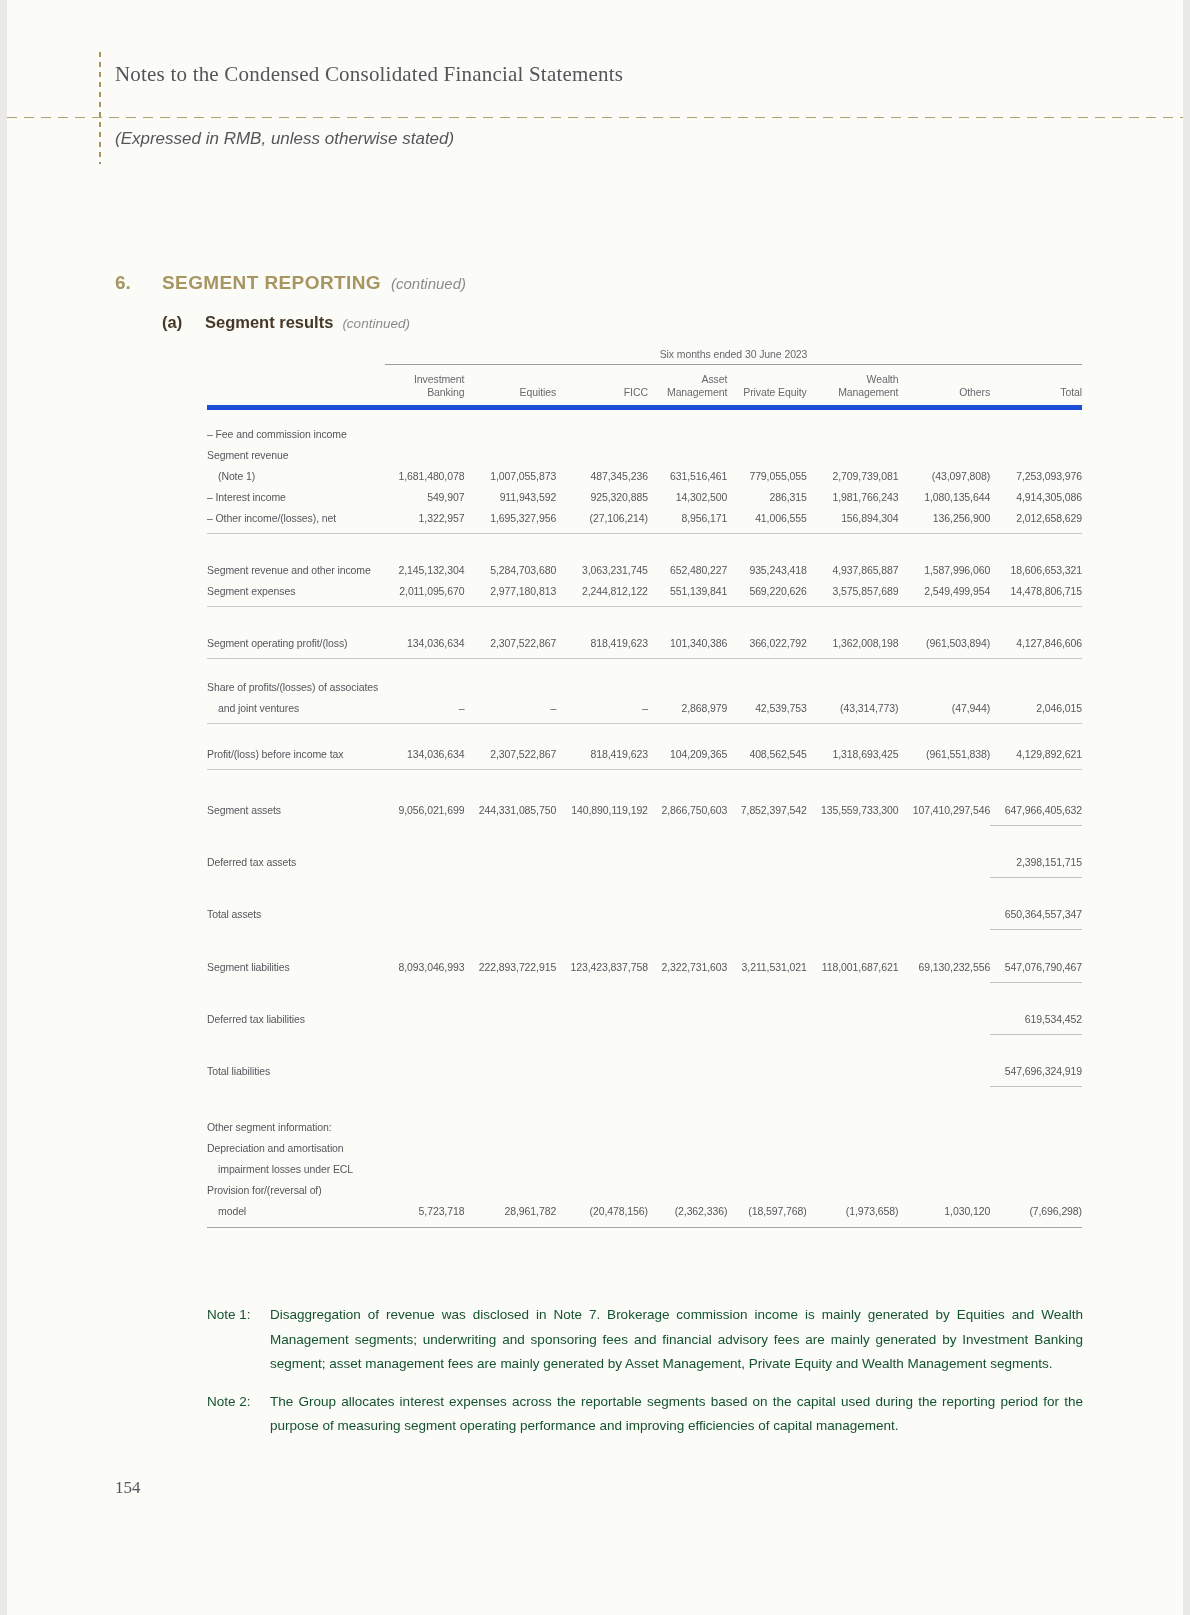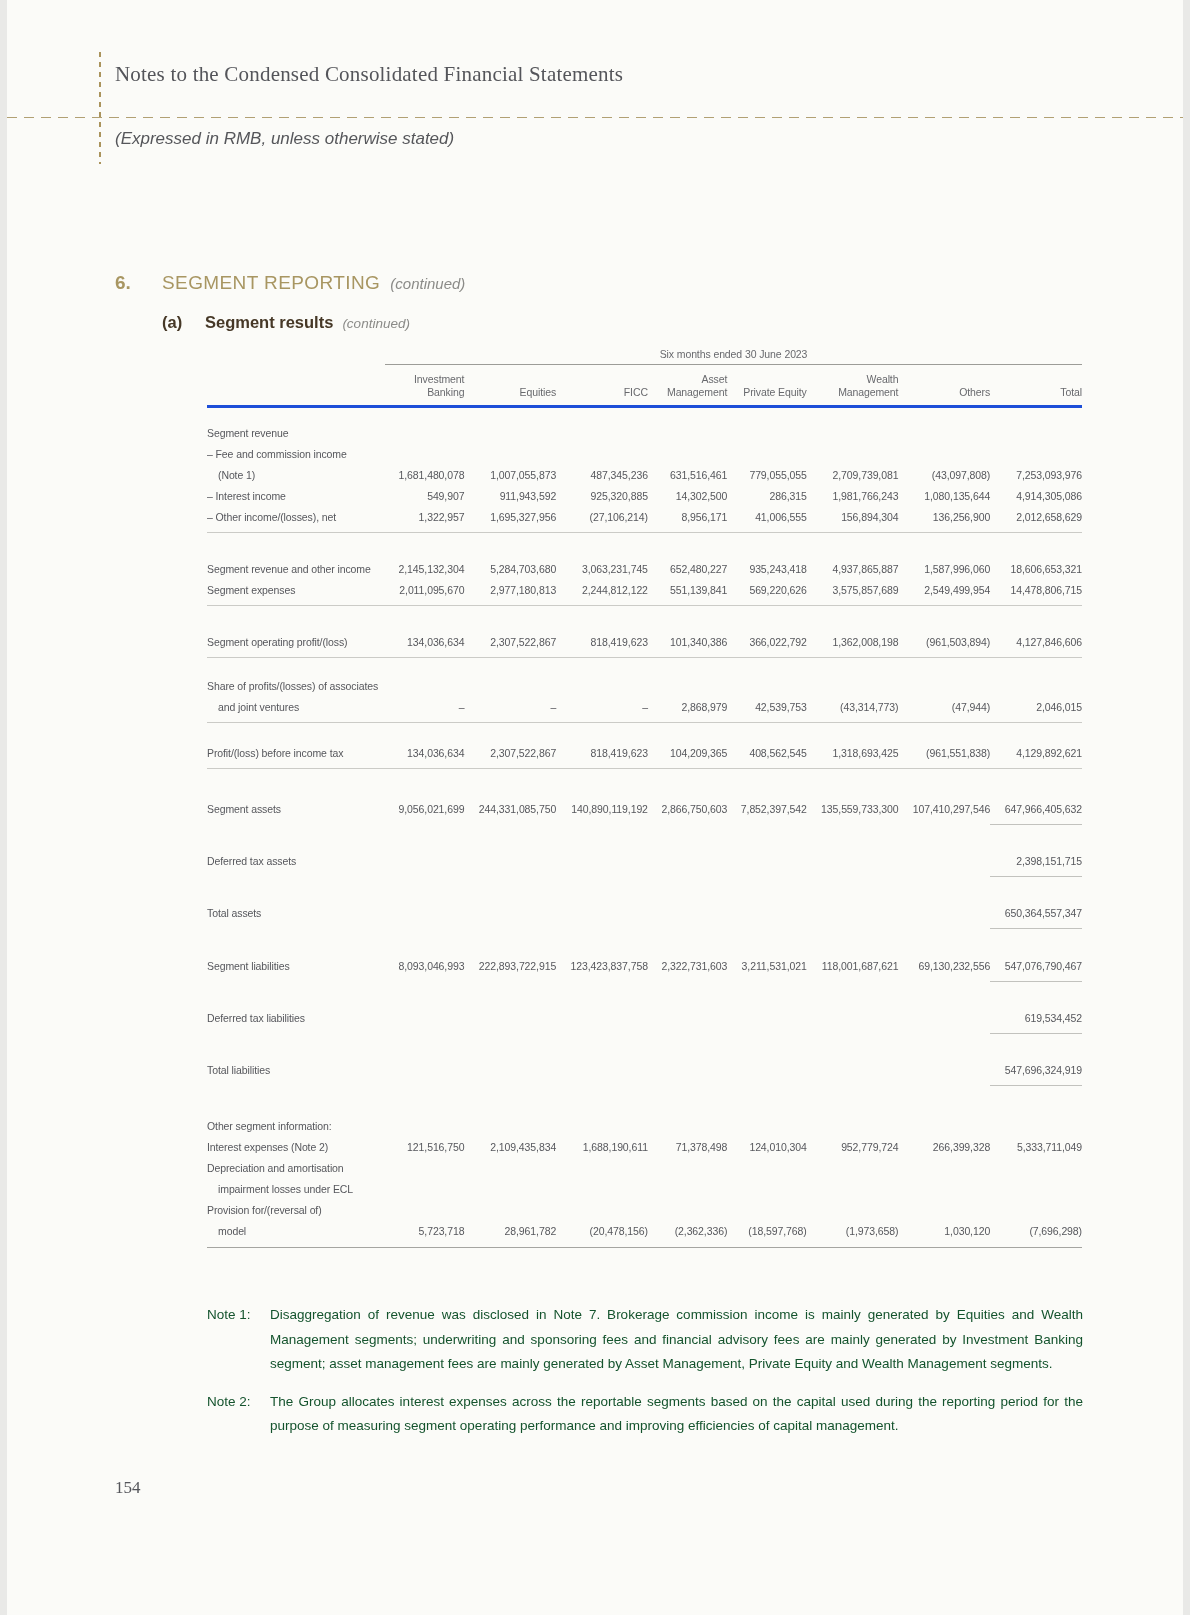--- a/index.html
+++ b/index.html
@@ -14,36 +14,36 @@
     background-image:repeating-linear-gradient(to bottom, #aa935c 0 5px, transparent 5px 10px); }
   .hdash { position:absolute; left:0; top:117px; width:1190px; height:1px;
     background-image:repeating-linear-gradient(to right, #b1a073 0 10px, transparent 10px 17px); }
   .doc-title { position:absolute; left:108px; top:62px;
     font-family:"Liberation Serif", serif; font-size:21px; font-weight:400; color:#54555a; letter-spacing:0.2px; }
   .doc-subtitle { position:absolute; left:108px; top:129px;
     font-style:italic; font-size:17px; color:#55565a; }
   
   .section-heading { position:absolute; left:108px; top:272px; display:flex; align-items:baseline; }
   .sec-num { font-weight:bold; font-size:19px; color:#a89662; width:47px; }
-  .sec-title { font-weight:normal; font-size:19px; color:#a89662; letter-spacing:0.4px; }
+  .sec-title { font-weight:bold; font-size:19px; color:#a89662; letter-spacing:0.4px; }
   .sec-cont { font-style:italic; font-size:15px; color:#8b8b88; margin-left:10px; }
   .subsection-heading { position:absolute; left:155px; top:313px; display:flex; align-items:baseline; }
   .sub-letter { font-weight:bold; font-size:16.5px; color:#463827; width:43px; }
   .sub-title { font-weight:bold; font-size:16.5px; color:#463827; }
   .sub-cont { font-style:italic; font-size:13.5px; color:#8b8b88; margin-left:9px; }
   
   table.seg { position:absolute; left:200px; top:348px; width:875px;
     border-collapse:collapse; table-layout:auto;
     font-size:10.5px; color:#56575c; letter-spacing:-0.1px; }
   table.seg td { white-space:nowrap; font-weight:400; }
   td.period-spacer { width:178px; }
   td.spanner { text-align:center; color:#68696d; padding-bottom:4px;
     border-bottom:1px solid #9c9c98; }
   tr.colheads td { vertical-align:bottom; text-align:right; color:#68696d;
-    padding:8px 0 6px 8px; border-bottom:3px solid #1d4ed8;
+    padding:8px 0 6px 8px; border-bottom:5px solid #1d4ed8;
     white-space:pre-line; line-height:13px; }
   tr.colheads td.label-cell { text-align:left; padding-left:0; }
   tbody td { height:21px; vertical-align:middle; }
   td.label-cell { text-align:left; width:178px; }
   td.label-cell.ind { padding-left:11px; }
   td.num { text-align:right; padding-left:8px; }
   tr.rule-full td { height:5px; border-bottom:1px solid #cbcbc7; }
   tr.rule-bottom td { height:6px; border-bottom:1px solid #a5a5a1; }
   tr.rule-total td { height:5px; }
   tr.rule-total td.tline { border-bottom:1px solid #c2c2be; }
@@ -100,32 +100,32 @@
 Management</td>
           <td>Others</td>
           <td>Total</td>
         </tr>
       </thead>
       <tbody>
         <tr class="gap" style="height: 16px;">
           <td colspan="9"></td>
         </tr>
         <tr>
+          <td class="label-cell">– Fee and commission income</td>
+          <td class="num"></td>
+          <td class="num"></td>
+          <td class="num"></td>
+          <td class="num"></td>
+          <td class="num"></td>
+          <td class="num"></td>
+          <td class="num"></td>
+          <td class="num"></td>
+        </tr>
+        <tr>
           <td class="label-cell">Segment revenue</td>
-          <td class="num"></td>
-          <td class="num"></td>
-          <td class="num"></td>
-          <td class="num"></td>
-          <td class="num"></td>
-          <td class="num"></td>
-          <td class="num"></td>
-          <td class="num"></td>
-        </tr>
-        <tr>
-          <td class="label-cell">– Fee and commission income</td>
           <td class="num"></td>
           <td class="num"></td>
           <td class="num"></td>
           <td class="num"></td>
           <td class="num"></td>
           <td class="num"></td>
           <td class="num"></td>
           <td class="num"></td>
         </tr>
         <tr>
@@ -368,31 +368,20 @@
         <tr>
           <td class="label-cell">Other segment information:</td>
           <td class="num"></td>
           <td class="num"></td>
           <td class="num"></td>
           <td class="num"></td>
           <td class="num"></td>
           <td class="num"></td>
           <td class="num"></td>
           <td class="num"></td>
-        </tr>
-        <tr>
-          <td class="label-cell">Interest expenses (Note 2)</td>
-          <td class="num">121,516,750</td>
-          <td class="num">2,109,435,834</td>
-          <td class="num">1,688,190,611</td>
-          <td class="num">71,378,498</td>
-          <td class="num">124,010,304</td>
-          <td class="num">952,779,724</td>
-          <td class="num">266,399,328</td>
-          <td class="num">5,333,711,049</td>
         </tr>
         <tr>
           <td class="label-cell">Depreciation and amortisation</td>
           <td class="num"></td>
           <td class="num"></td>
           <td class="num"></td>
           <td class="num"></td>
           <td class="num"></td>
           <td class="num"></td>
           <td class="num"></td>

